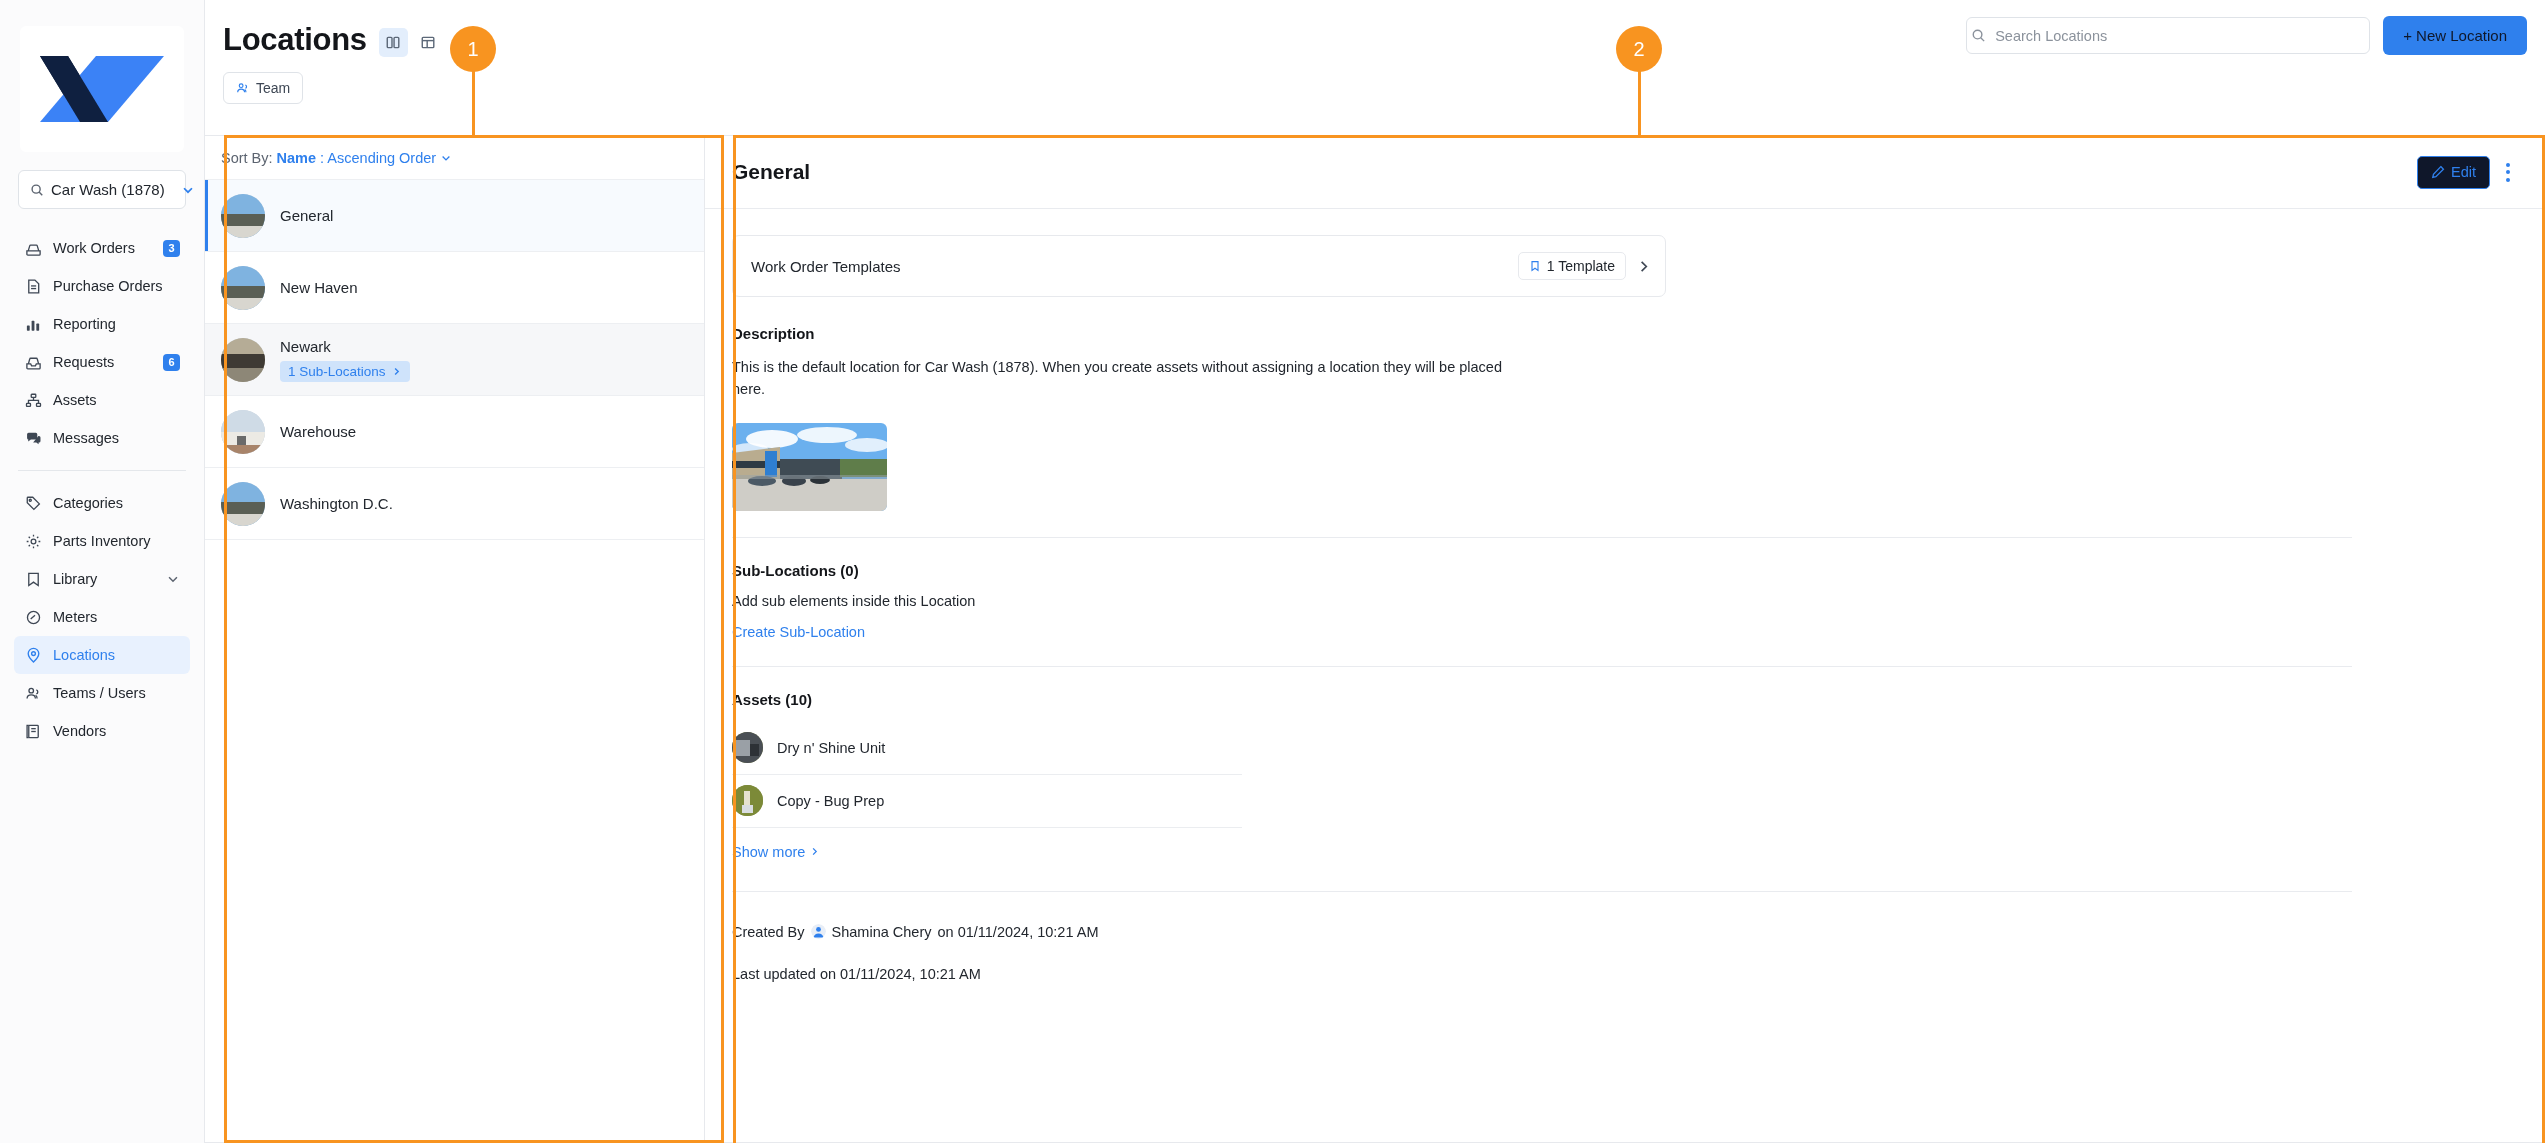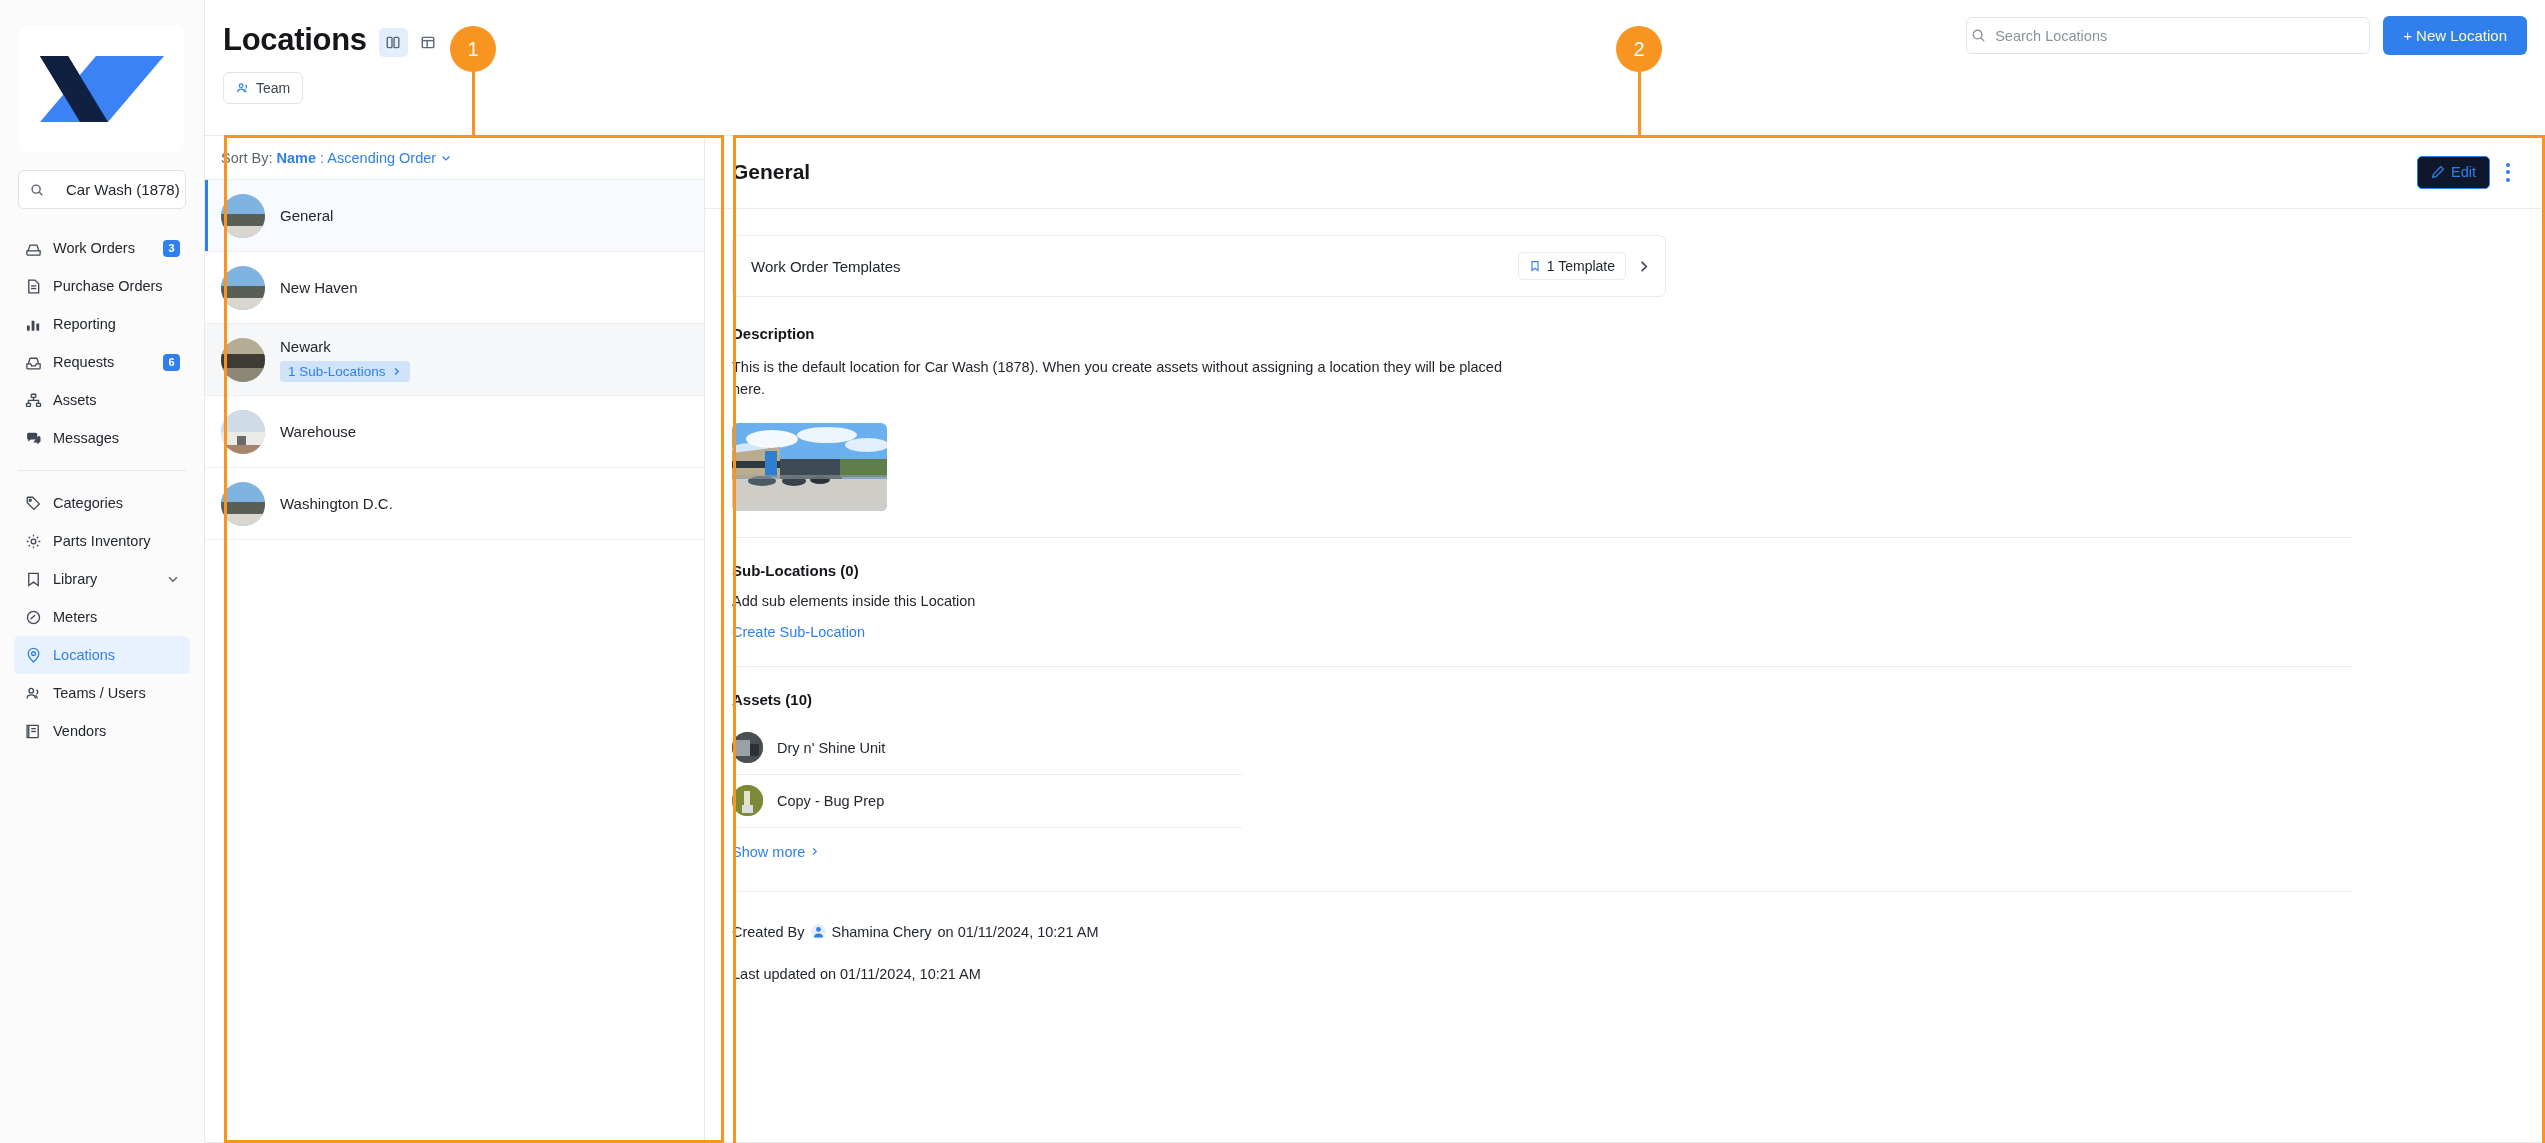--- a/index.html
+++ b/index.html
@@ -29,21 +29,21 @@
   .logo-x { width: 124px; height: 74px; }
 
   .org-select {
     margin: 0 18px 20px 18px;
     height: 39px;
     background: #fff;
     border: 1px solid #dfe3e8;
     border-radius: 6px;
     display: flex; align-items: center;
     padding: 0 8px 0 11px;
-    gap: 22px;
+    gap: 7px;
     cursor: pointer;
   }
   .org-select .mag { flex: 0 0 14px; color: #5c6470; display:flex; }
   .org-name { font-size: 15px; color: #22272e; flex: 1; white-space: nowrap; }
   .org-div { width: 1px; height: 20px; background: #dfe3e8; }
   .org-chev { color: #2f80ed; display:flex; padding-left: 2px;}
 
   .nav { padding: 0 14px; }
   .nav-item {
     display: flex; align-items: center;
@@ -110,21 +110,21 @@
   }
   .search-box input {
     border: none; outline: none; font-size: 14.5px;
     color: #22272e; width: 100%;
     font-family: "Liberation Sans", sans-serif;
     background: transparent;
   }
   .search-box input::placeholder { color: #8b929c; }
   .new-loc-btn {
     height: 39px; padding: 0 20px;
-    background: #2f80ed; color: #fef9c3;
+    background: #2f80ed; color: #0f172a;
     border: none; border-radius: 6px;
     font-size: 15px; cursor: pointer;
     display: flex; align-items: center; gap: 6px;
     font-family: "Liberation Sans", sans-serif;
     white-space: nowrap;
   }
 
   
   .panes { position: absolute; top: 135px; left: 0; right: 0; bottom: 0; display: flex; }
 

